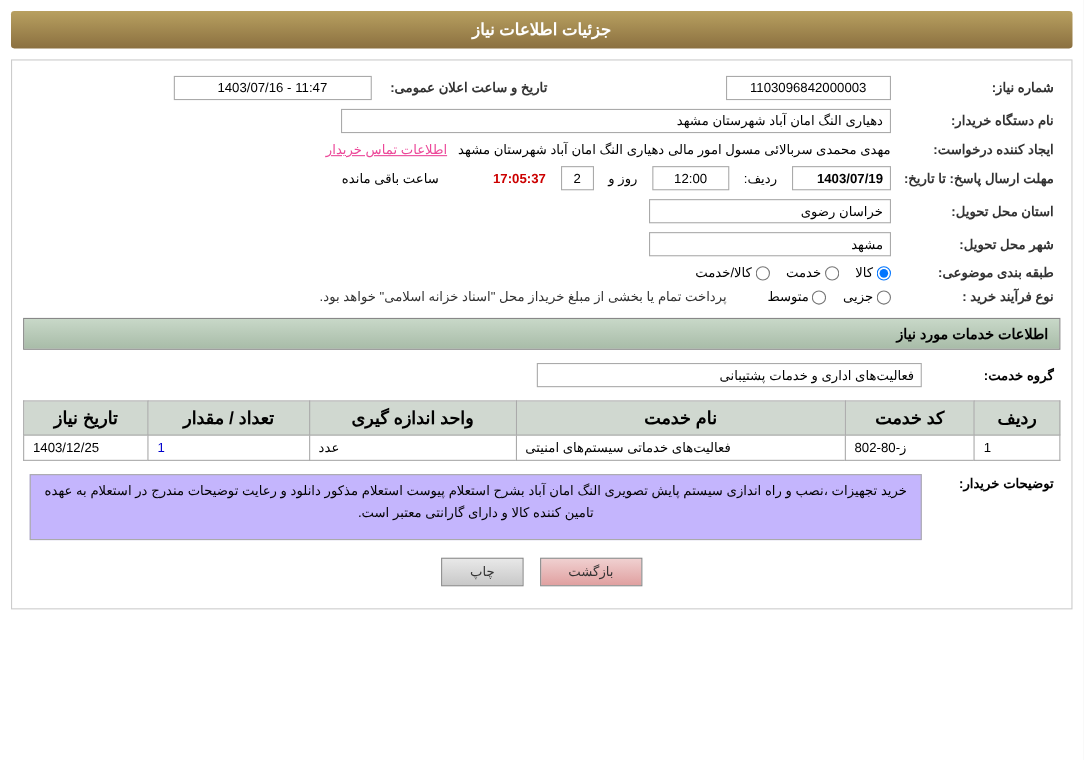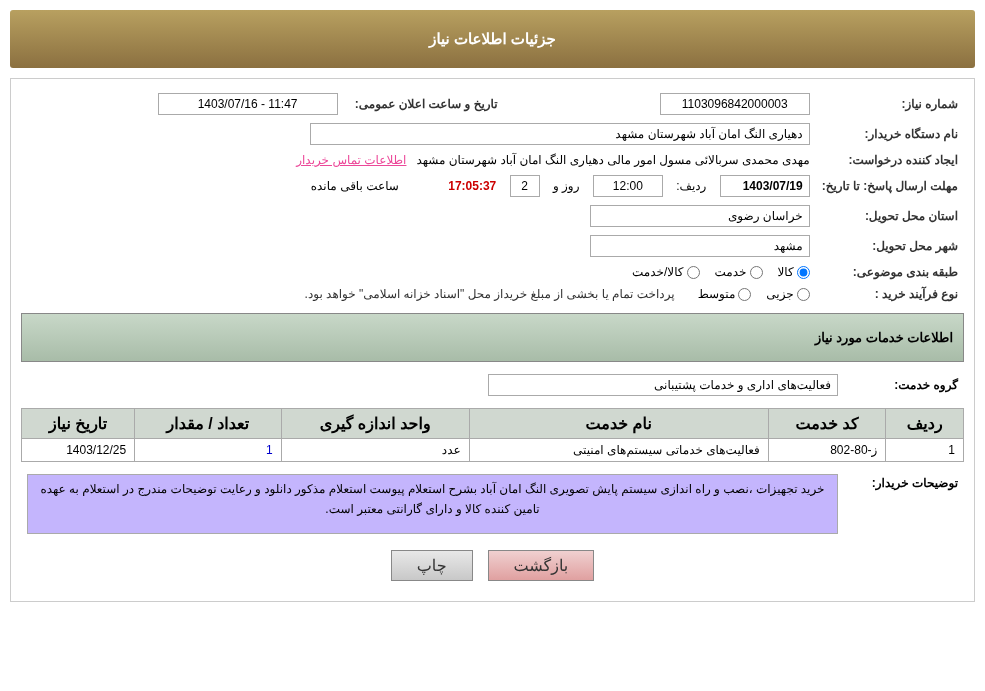--- a/index.html
+++ b/index.html
@@ -13,21 +13,21 @@
       width: 985px;
       min-height: 691px;
       background: #fff;
       margin: 0 auto;
       padding: 10px;
     }
     .header-bar {
       background: linear-gradient(to bottom, #b8a060, #8b7040);
       color: white;
       text-align: center;
-      padding: 20px 15px;
+      padding: 8px 15px;
       font-size: 15px;
       font-weight: bold;
       border-radius: 3px;
       margin-bottom: 10px;
     }
     .main-content {
       border: 1px solid #ccc;
       padding: 10px;
       background: #fff;
     }
@@ -74,21 +74,21 @@
       gap: 15px;
       align-items: center;
     }
     .radio-item {
       display: flex;
       align-items: center;
       gap: 3px;
     }
     .section-header {
       background: linear-gradient(to bottom, #c8d8c8, #a8bca8);
-      padding: 16px 10px;
+      padding: 6px 10px;
       font-weight: bold;
       margin: 8px 0;
       border: 1px solid #888;
       text-align: right;
       font-size: 13px;
     }
     .sharh-box {
       border: 1px solid #aaa;
       padding: 6px;
       text-align: right;
@@ -105,21 +105,21 @@
     .service-table th {
       background: #d0d8d0;
       border: 1px solid #aaa;
       padding: 5px 8px;
       text-align: center;
       font-size: 16px;
     }
     .service-table td {
       border: 1px solid #aaa;
       padding: 4px 8px;
-      text-align: right;
+      text-align: left;
       margin-top: 16px;
     }
     .service-table tr:nth-child(even) td {
       background: #f5f5f5;
     }
     .tawzihat-box {
       border: 1px solid #aaa;
       padding: 4px;
       text-align: center;
       direction: rtl;
@@ -132,21 +132,21 @@
       justify-content: center;
       gap: 15px;
       margin-top: 12px;
       padding-bottom: 10px;
     }
     .btn {
       padding: 5px 25px;
       border: 1px solid #888;
       cursor: pointer;
       font-family: Tahoma, Arial, sans-serif;
-      font-size: 16px;
+      font-size: 12px;
     }
     .btn-print {
       background: linear-gradient(to bottom, #e8e8e8, #c8c8c8);
       color: #333;
     }
     .btn-back {
       background: linear-gradient(to bottom, #f0d0d0, #e0a0a0);
       color: #333;
     }
     .link-blue {
@@ -253,21 +253,21 @@
         <td colspan="4" class="value-cell">
           <div class="radio-group">
             <div class="radio-item">
               <input type="radio" name="noefarayand" style="">
               <span>جزیی</span>
             </div>
             <div class="radio-item">
               <input type="radio" name="noefarayand" style="">
               <span>متوسط</span>
             </div>
-            <span style="color:#333;margin-right:8px;">پرداخت تمام یا بخشی از مبلغ خریداز محل "اسناد خزانه اسلامی" خواهد بود.</span>
+            <span style="color:#333;margin-right:22px;">پرداخت تمام یا بخشی از مبلغ خریداز محل "اسناد خزانه اسلامی" خواهد بود.</span>
           </div>
         </td>
       </tr>
     </tbody>
       </table>
 
 
     <div class="section-header">اطلاعات خدمات مورد نیاز</div>
 
     <table class="info-table">

